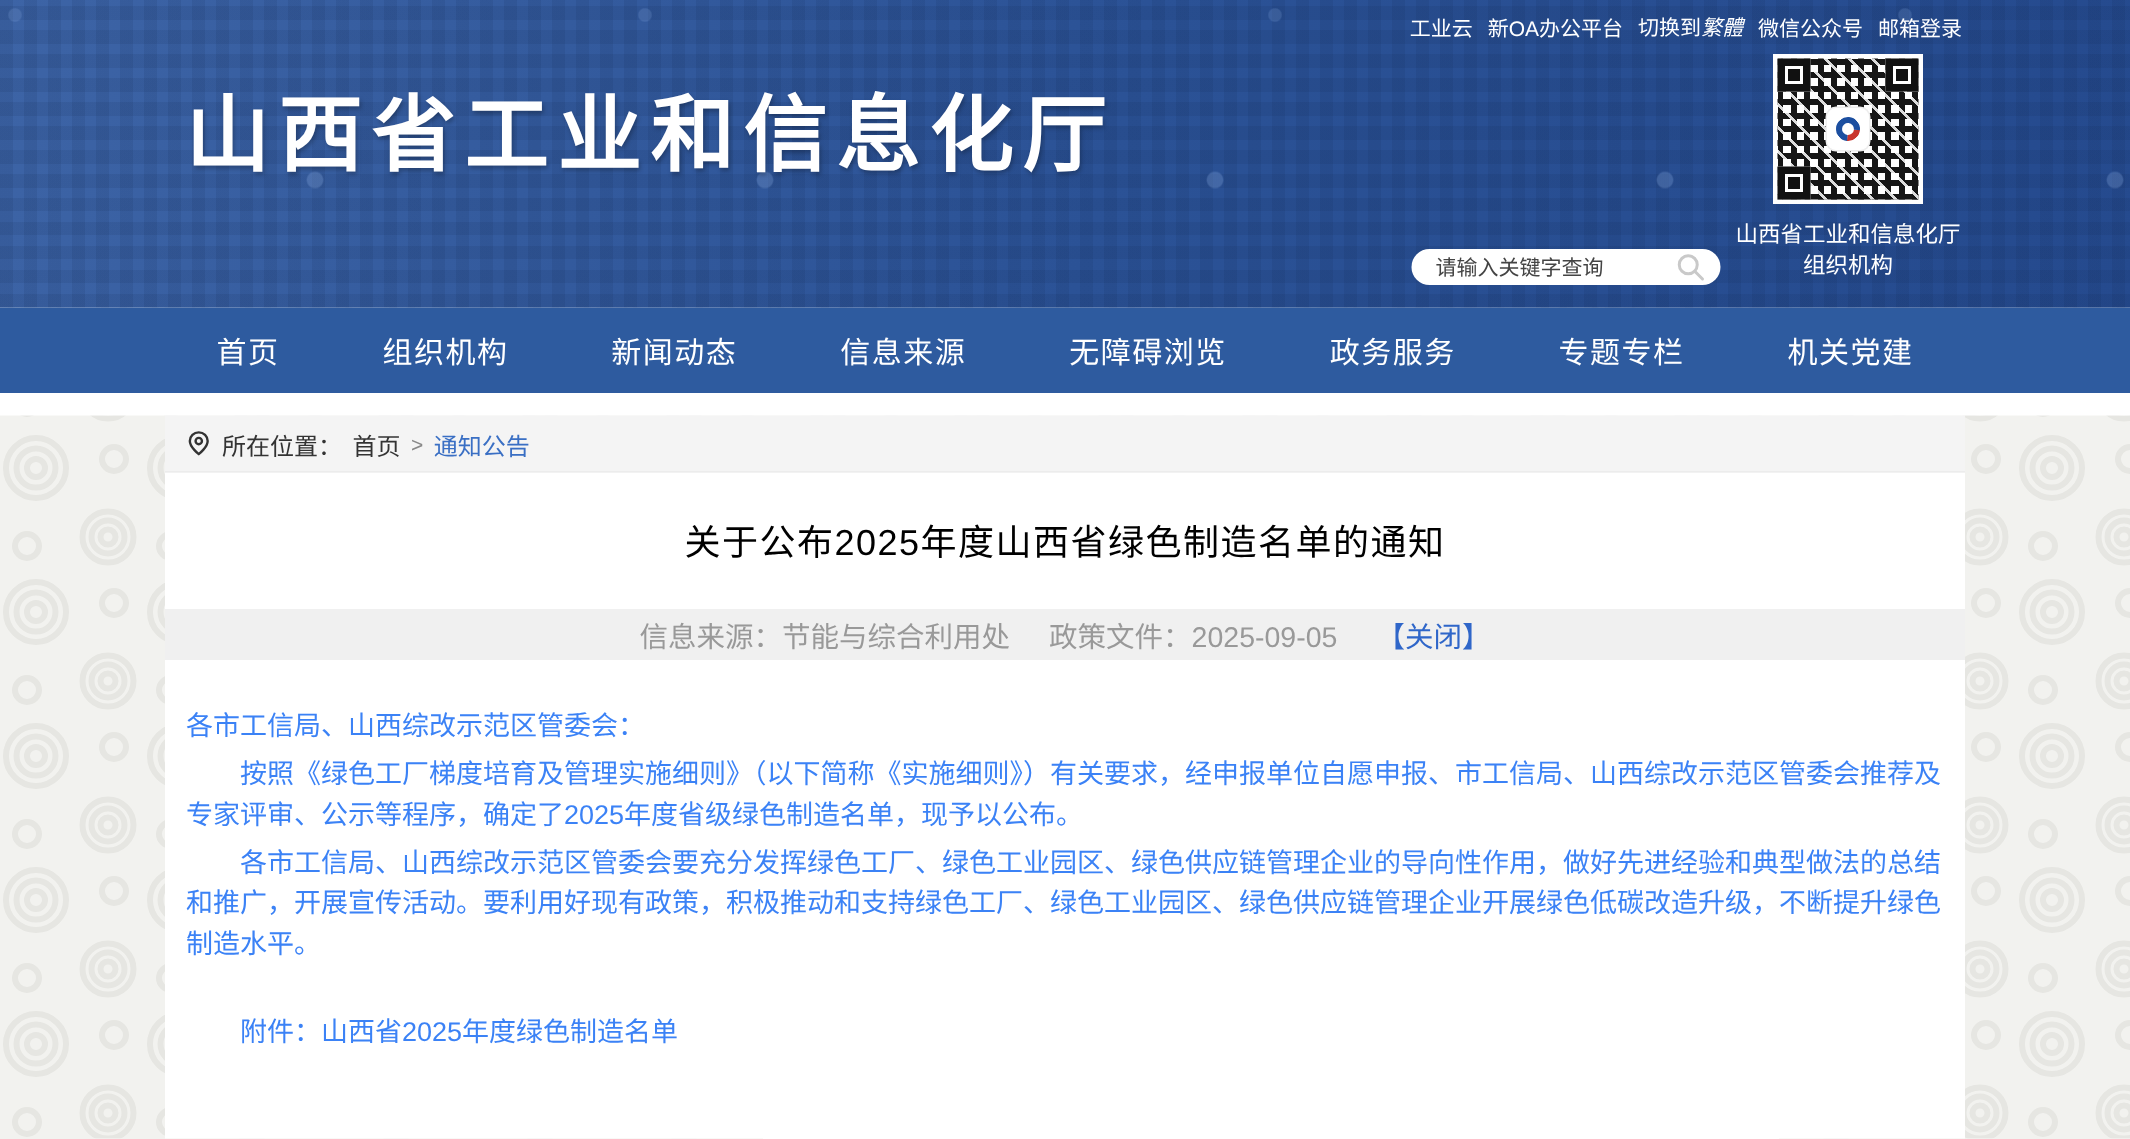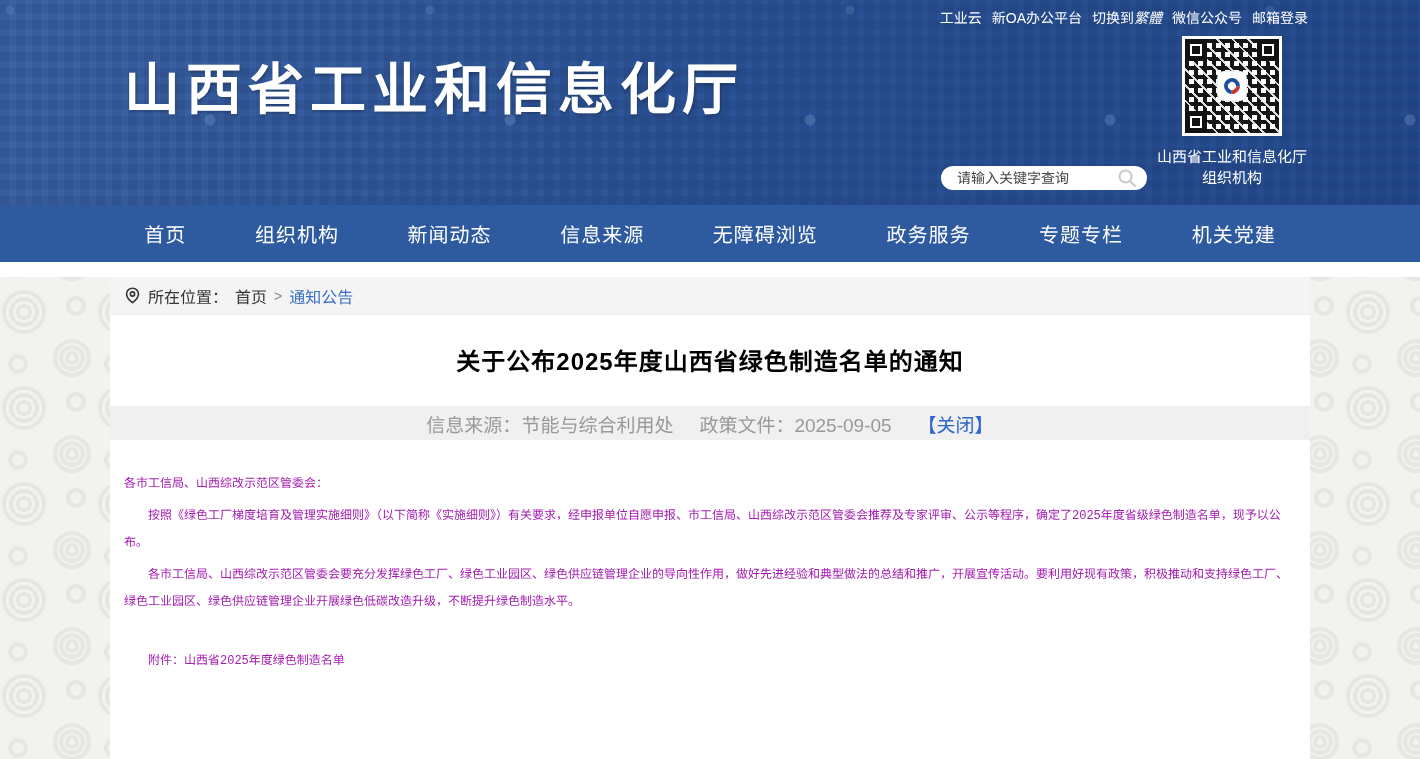--- a/index.html
+++ b/index.html
@@ -118,33 +118,33 @@
     height: 38px; background: #f4f4f4; border-bottom: 1px solid #ececec;
     display: flex; align-items: center; gap: 7px; padding: 0 14px;
     font-size: 16px; color: #333;
   }
   .breadcrumb a { text-decoration: none; cursor: pointer; }
   .breadcrumb .home-link { color: #333; }
   .breadcrumb .sep { color: #888; font-size: 14px; }
   .breadcrumb .current { color: #3a6fc4; }
 
   .title-section { padding: 27px 40px 29px; text-align: center; }
-  .title-section h2 { font-size: 24px; font-weight: 700; color: #000; letter-spacing: 1px; }
+  .title-section h2 { font-size: 24px; font-weight: 400; color: #000; letter-spacing: 1px; }
 
   .meta-bar {
     height: 34px; background: #f0f0f0;
     display: flex; align-items: center; justify-content: center; gap: 26px;
     font-size: 19px; color: #999;
   }
   .meta-bar .close-link { color: #2f66c9; text-decoration: none; cursor: pointer; }
 
   .article-body {
     padding: 26px 14px 0;
-    font-family: Liberation Mono, monospace;
-    font-size: 12px; color: #a21caf;
+    font-family: Liberation Sans, sans-serif;
+    font-size: 18px; color: #3b82f6;
   }
   .article-body p { line-height: 27px; margin: 5px 0; text-indent: 2em; }
   .article-body p.salutation { text-indent: 0; }
   .article-body p.attachment { margin-top: 32px; }
 
   .icon-svg { display: block; }
 </style>
 </head>
 <body>
 

